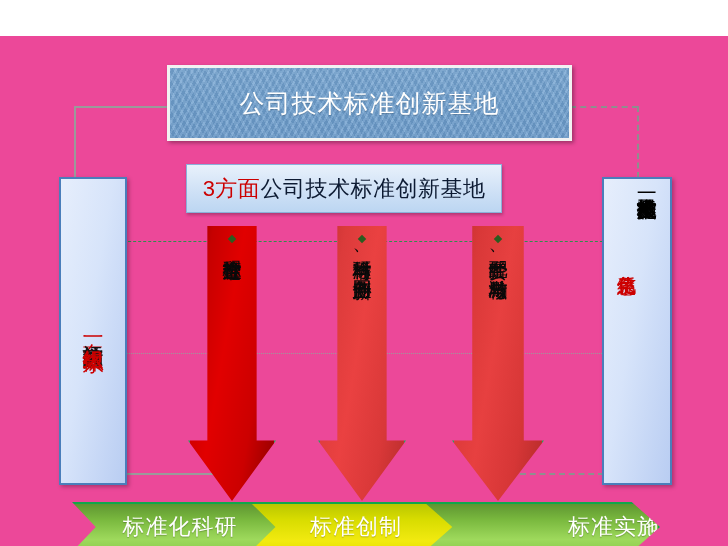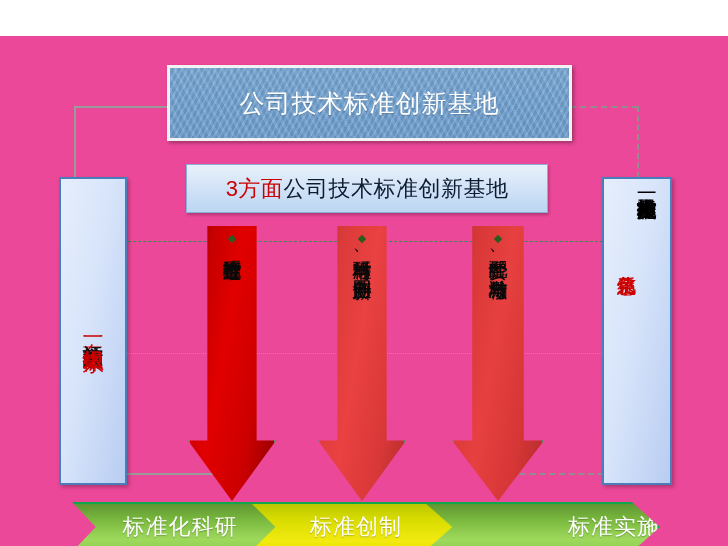--- a/index.html
+++ b/index.html
@@ -87,21 +87,21 @@
     line-height: 1.32;
     letter-spacing: 1px;
     text-shadow: 0 1px 1px rgba(0,0,0,0.18);
   }
 
   
   #mechanism-box {
     position: absolute;
     left: 186px;
     top: 128px;
-    width: 362px;
+    width: 316px;
     height: 49px;
     z-index: 5;
     background: linear-gradient(180deg, #e8f1fb 0%, #cfe1f6 55%, #bcd6f2 100%);
     border: 1px solid #8ab0da;
     box-shadow: 1px 2px 3px rgba(0,0,0,0.25);
     box-sizing: border-box;
     display: flex;
     align-items: center;
     justify-content: center;
     font-size: 22px;

